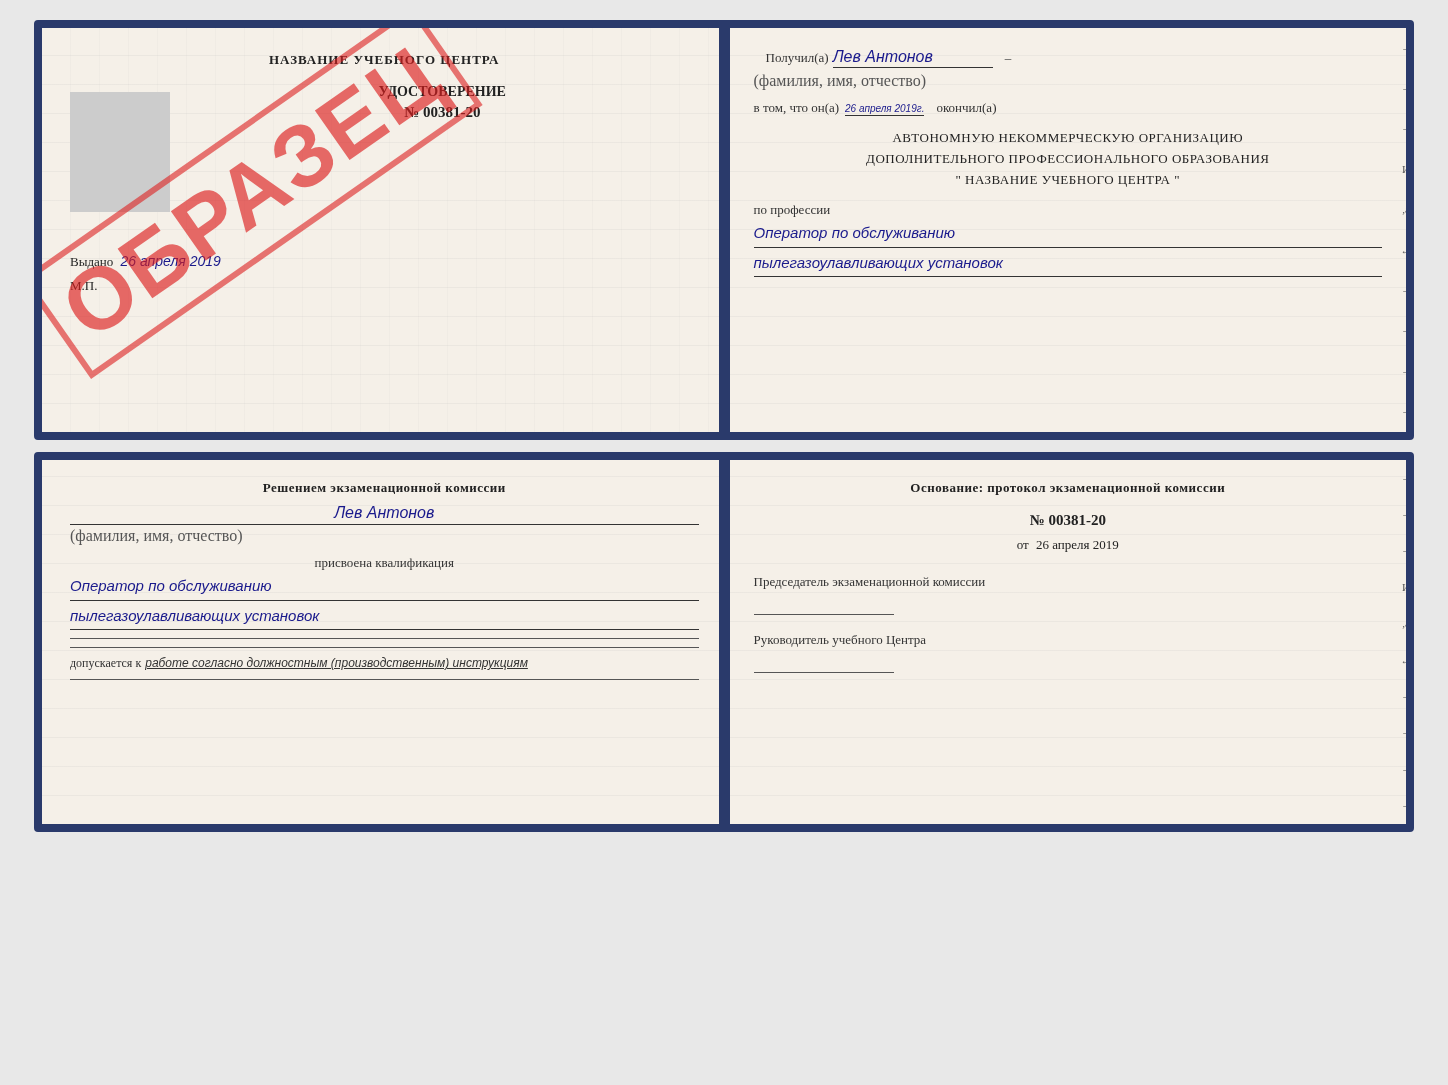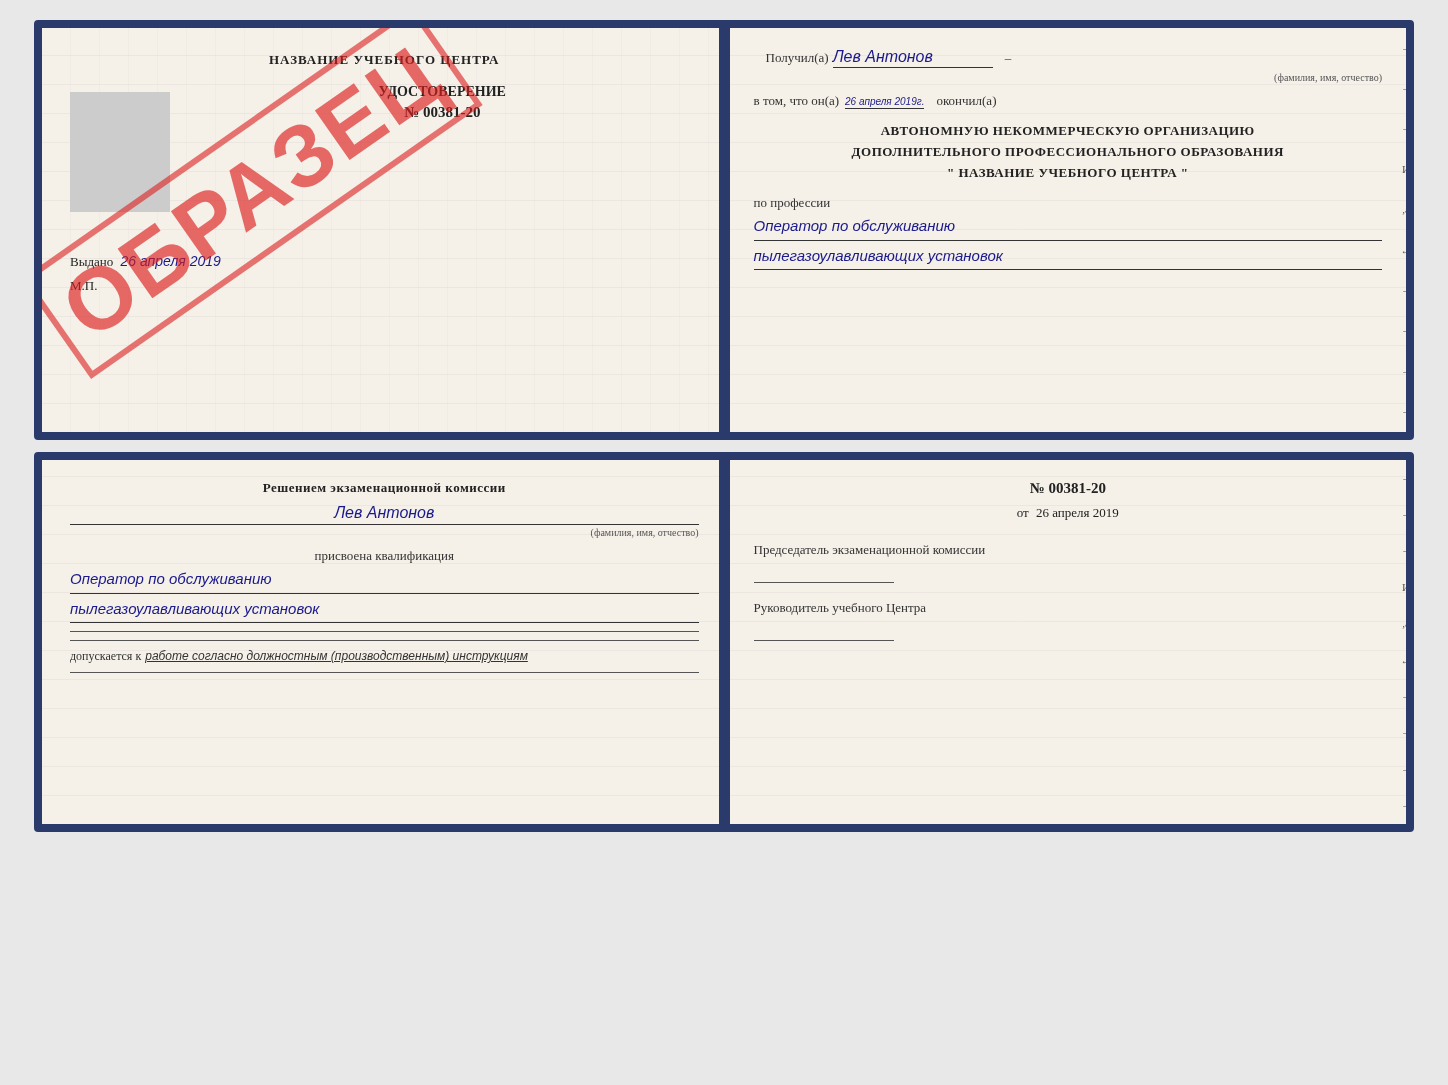--- a/index.html
+++ b/index.html
@@ -166,23 +166,23 @@
       font-size: 16px;
       color: #1a1a8c;
       font-style: italic;
       font-weight: normal;
       border-bottom: 1px solid #333;
       padding-bottom: 1px;
       min-width: 160px;
     }
 
     .fio-label {
-      font-size: 10px;
+      font-size: 16px;
       color: #555;
-      text-align: right;
+      text-align: left;
       display: block;
       margin-bottom: 10px;
     }
 
     .date-line {
       font-size: 13px;
       margin-bottom: 12px;
       display: flex;
       align-items: baseline;
       gap: 6px;
@@ -193,21 +193,21 @@
       font-size: 10px;
       color: #1a1a8c;
       font-style: italic;
       border-bottom: 1px solid #333;
       padding-bottom: 1px;
     }
 
     .org-name-block {
       font-size: 13px;
       text-align: center;
-      font-weight: bold;
+      font-weight: normal;
       text-transform: uppercase;
       letter-spacing: 0.5px;
       line-height: 1.6;
       color: #222;
       margin-bottom: 12px;
     }
 
     .profession-label {
       font-size: 13px;
       color: #333;
@@ -505,20 +505,21 @@
       <hr class="line-separator">
 
       <div class="allowed-text">
         <span style="font-size:12px;color:#333;">допускается к</span>
         <span class="allowed-italic">работе согласно должностным (производственным) инструкциям</span>
       </div>
       <hr class="line-separator">
     </div>
 
     <div class="cert2-right">
+      <div class="basis-text">Основание: протокол экзаменационной комиссии</div>
 
       <div class="protocol-number">№  00381-20</div>
 
       <div class="protocol-date">
         <span>от</span>
         <span style="margin-left:4px;">26 апреля 2019</span>
       </div>
 
       <div class="chairman-label">Председатель экзаменационной комиссии</div>
       <div class="signature-line"></div>

